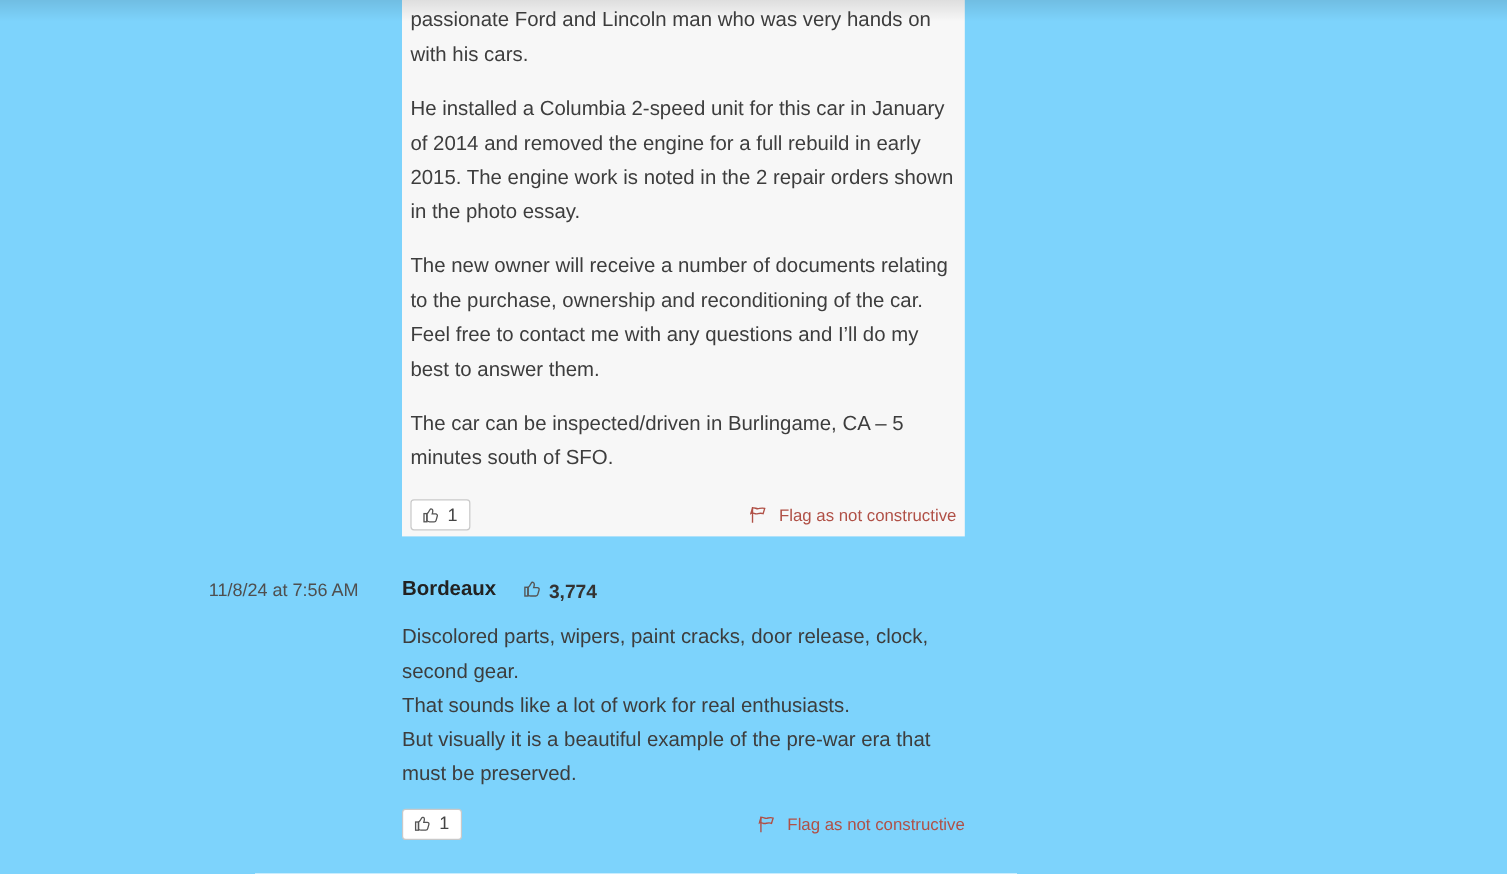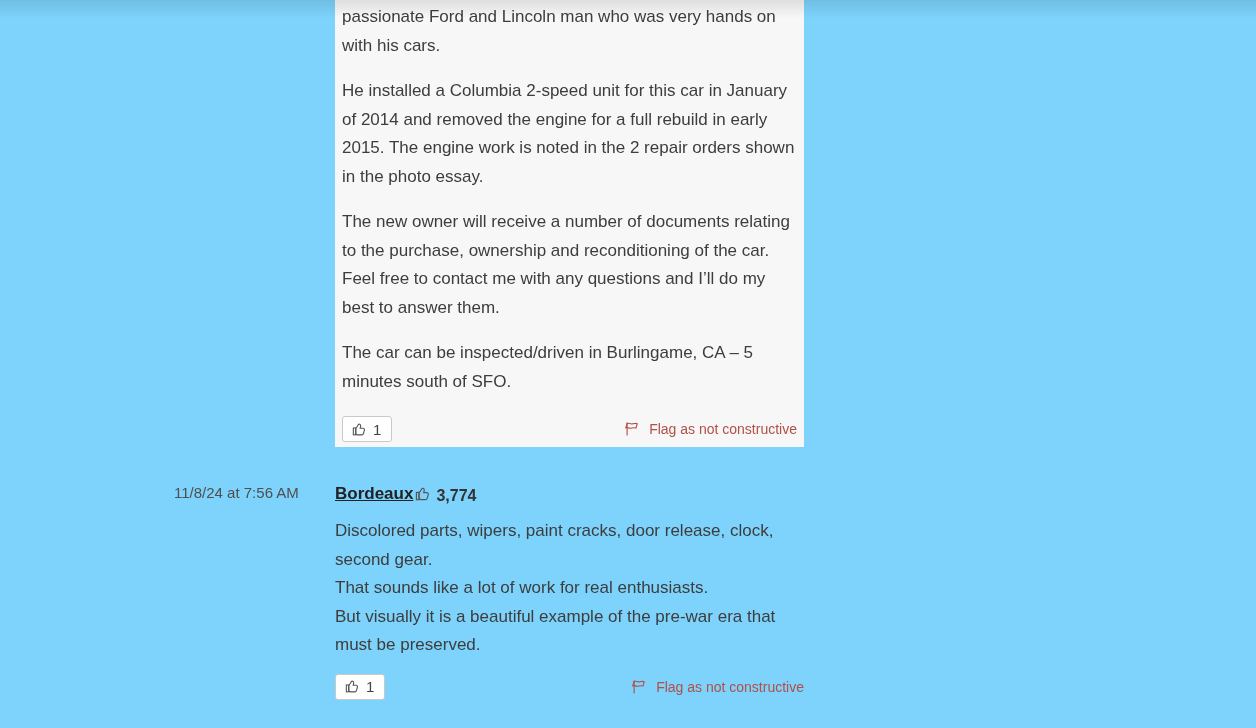--- a/index.html
+++ b/index.html
@@ -76,37 +76,36 @@
   
   .user-comment {
     position: absolute;
     left: 335px;
     top: 481px;
     width: 469px;
   }
   .comment-header {
     position: relative;
     display: flex;
-    align-items: flex-end;
-    gap: 2px;
+    align-items: flex-start;
+    gap: 23px;
     height: 23px;
   }
   .timestamp {
     position: absolute;
     left: -161px;
     top: 3px;
     font-size: 15px;
     color: #4f4f4f;
     white-space: nowrap;
   }
   .username {
     font-size: 17px;
     font-weight: 700;
     color: #222222;
-    text-decoration: underline;
     cursor: pointer;
   }
   .upvotes {
     display: inline-flex;
     align-items: center;
     gap: 5px;
     font-size: 16px;
     font-weight: 700;
     color: #333333;
     position: relative;

